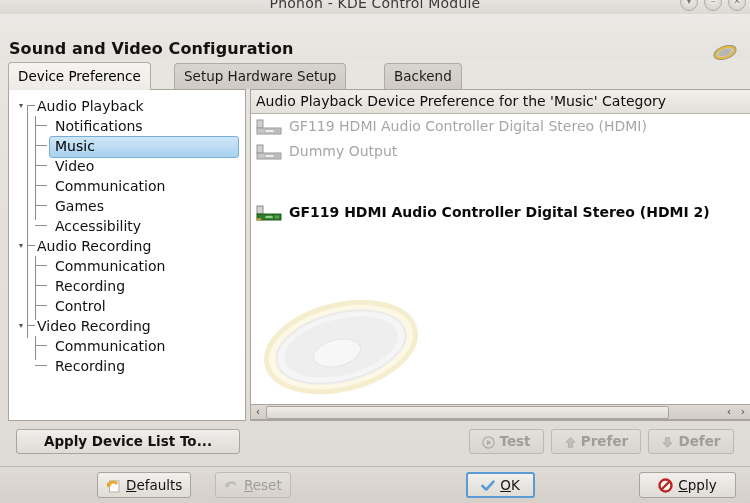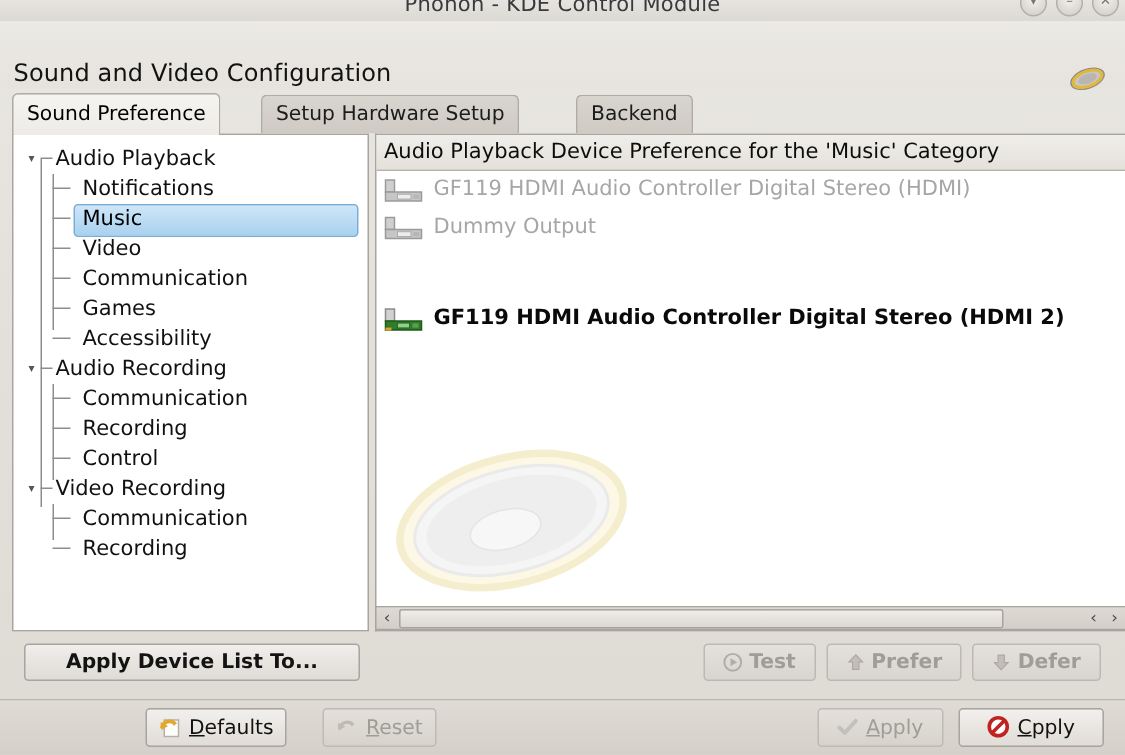--- a/index.html
+++ b/index.html
@@ -25,21 +25,21 @@
   .wbtn{width:16px;height:16px;border-radius:50%;
     background:radial-gradient(circle at 50% 35%,#f3f1ee,#cfcbc5);
     border:1px solid #b3aea7;position:relative;}
   .wbtn span{position:absolute;left:0;right:0;top:3px;text-align:center;
     font-size:9px;line-height:9px;color:#7a7770;}
 
   
   .header{position:absolute;left:0;top:14px;width:750px;height:45px;
     background:linear-gradient(180deg,#eceae6 0%,#e6e3de 100%);}
   .header-title{position:absolute;left:9px;top:25px;
-    font-size:16px;font-weight:normal;color:#121212;letter-spacing:.1px;}
+    font-size:16px;font-weight:bold;color:#121212;letter-spacing:.1px;}
   .header-icon{position:absolute;right:12px;top:30px;width:26px;height:17px;}
 
   
   .tabbar{position:absolute;left:0;top:63px;width:750px;height:26px;}
   .tab{position:absolute;top:0;height:26px;box-sizing:border-box;
     border:1px solid #b0aba4;border-bottom:none;
     border-radius:4px 4px 0 0;
     padding:0 9px;line-height:25px;font-size:13.5px;color:#1c1c1c;white-space:nowrap;
     background:linear-gradient(180deg,#d8d4ce 0%,#cfcbc4 100%);}
   .tab.active{background:linear-gradient(180deg,#f5f4f1 0%,#eeebe7 100%);
@@ -151,21 +151,21 @@
     <div class="header-icon">
       <svg width="26" height="17" viewBox="0 0 26 17">
         <ellipse cx="13" cy="8.5" rx="11.5" ry="6.2" transform="rotate(-20 13 8.5)" fill="#c9c6bf" stroke="#8d8a83" stroke-width="1"></ellipse>
         <ellipse cx="13" cy="8.5" rx="10" ry="5" transform="rotate(-20 13 8.5)" fill="none" stroke="#e0b93c" stroke-width="2"></ellipse>
         <ellipse cx="13" cy="8.5" rx="6.5" ry="3.2" transform="rotate(-20 13 8.5)" fill="#b9b6af"></ellipse>
       </svg>
     </div>
   </div>
 
   <div class="tabbar">
-    <div class="tab active" style="left:8px;">Sound Preference</div>
+    <div class="tab active" style="left:8px;">Device Preference</div>
     <div class="tab" style="left:174px;">Setup Hardware Setup</div>
     <div class="tab" style="left:384px;">Backend</div>
   </div>
 
   <div class="content">
 
     <div class="treepanel">
       <div class="tree">
 
         <div class="vline rootline" style="top:16px;height:232px;"></div>
@@ -358,28 +358,28 @@
 
     <div class="dbtn dis" style="left:215px;">
       <span class="bi">
         <svg width="15" height="15" viewBox="0 0 15 15">
           <path d="M2.5 9 A5 5 0 0 1 11.5 6.5" fill="none" stroke="#bfbab3" stroke-width="2.2"></path>
           <path d="M1.2 5 L1.8 10 L6.2 7.4 Z" fill="#bfbab3"></path>
         </svg>
       </span><span class="u">R</span><span>eset</span>
     </div>
 
-
-    <div class="dbtn dis" style="left:545px;width:84px;text-align:center;">
+    <div class="dbtn focus" style="left:466px;width:69px;text-align:center;">
       <span class="bi">
         <svg width="14" height="14" viewBox="0 0 14 14">
-            <path d="M1.5 7 L5.2 10.6 L12.5 2.6" fill="none" stroke="#c3c0bb" stroke-width="2.6" stroke-linecap="round" stroke-linejoin="round"></path>
-          </svg>
-      </span><span class="u">A</span><span>pply</span>
-    </div>
+            <path d="M1.5 7 L5.2 10.6 L12.5 2.6" fill="none" stroke="#5b9bd5" stroke-width="2.6" stroke-linecap="round" stroke-linejoin="round"></path>
+          </svg>
+      </span><span class="u">O</span><span>K</span>
+    </div>
+
 
     <div class="dbtn" style="left:639px;width:97px;text-align:center;">
       <span class="bi">
         <svg width="15" height="15" viewBox="0 0 15 15">
           <circle cx="7.5" cy="7.5" r="6" fill="#ffffff" stroke="#c0231f" stroke-width="2.4"></circle>
           <line x1="3.5" y1="11.5" x2="11.5" y2="3.5" stroke="#c0231f" stroke-width="2.4"></line>
         </svg>
       </span><span class="u">C</span><span>pply</span>
     </div>
 

